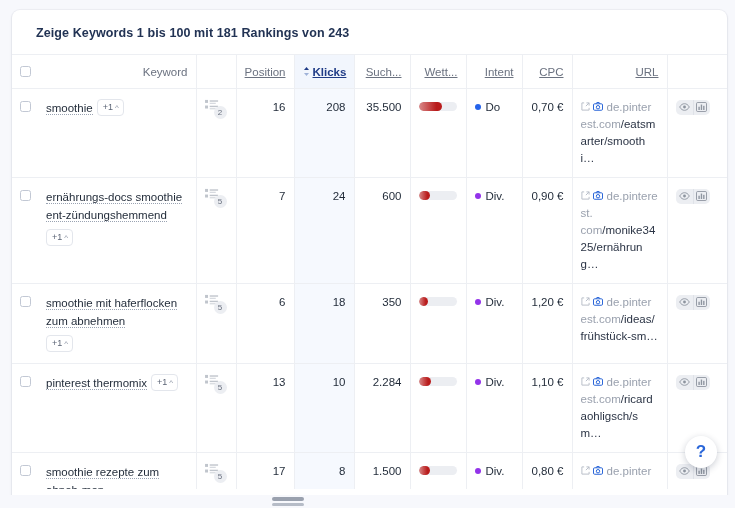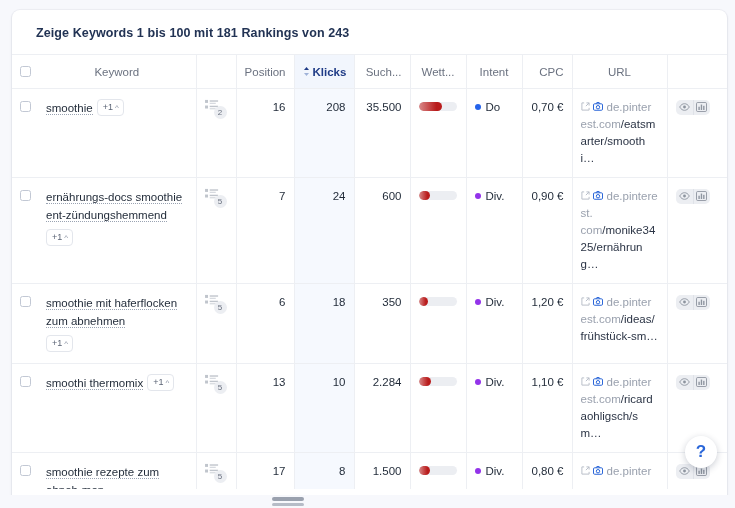--- a/index.html
+++ b/index.html
@@ -36,37 +36,37 @@
   table.kw {
     width: 715px;
     border-collapse: collapse;
     table-layout: fixed;
     font-size: 11.5px;
   }
   table.kw thead th {
     font-weight: normal;
     color: #6b7280;
     font-size: 11.5px;
-    text-align: center;
+    text-align: right;
     padding: 9px 8px;
     vertical-align: middle;
     border-top: 1px solid #edeff3;
     border-bottom: 1px solid #edeff3;
     background: #ffffff;
     white-space: nowrap;
     overflow: hidden;
   }
   table.kw thead th.num { text-align: right; }
   table.kw thead th.klicks {
     color: #1f3b86;
     font-weight: bold;
     background: #f2f6fd;
     text-align: left;
   }
-  table.kw thead th.sep { border-left: 1px solid #edeff3; }
+  table.kw thead th.sep { border-left: 1px solid #edeff3; text-decoration: underline; }
 
   table.kw tbody td {
     padding: 10px 8px;
     vertical-align: top;
     border-bottom: 1px solid #edeff3;
     color: #1f2937;
     font-size: 11.5px;
     line-height: 17px;
     overflow: hidden;
   }
@@ -431,21 +431,21 @@
                       <rect x="0.5" y="0.5" width="11" height="10" rx="1.4" fill="none" stroke="#8d949f" stroke-width="1"></rect>
                       <rect x="2.6" y="5.2" width="1.5" height="3.6" fill="#8d949f"></rect>
                       <rect x="5.2" y="2.8" width="1.5" height="6" fill="#8d949f"></rect>
                       <rect x="7.8" y="4.2" width="1.5" height="4.6" fill="#8d949f"></rect>
                     </svg>
                   </span>
                 </span></td>
             </tr>
             <tr>
               <td><span class="cb"></span></td>
-              <td><span class="kw-text">smoothi thermomix</span><span class="plus-badge">+1<span class="chev">^</span></span></td>
+              <td><span class="kw-text">pinterest thermomix</span><span class="plus-badge">+1<span class="chev">^</span></span></td>
               <td class="sep">
                 <div class="serp-icon">
                   <span class="glyph"><svg width="15" height="14" viewBox="0 0 16 15">
                       <rect x="0" y="1" width="3.2" height="3.2" fill="#8e96a3"></rect>
                       <rect x="5" y="1.4" width="9" height="1.5" fill="#8e96a3"></rect>
                       <rect x="5" y="4" width="6.5" height="1.3" fill="#b3b9c3"></rect>
                       <rect x="0" y="7" width="3.2" height="3.2" fill="#8e96a3"></rect>
                       <rect x="5" y="7.2" width="9" height="1.5" fill="#8e96a3"></rect>
                       <rect x="5" y="9.8" width="6.5" height="1.3" fill="#b3b9c3"></rect>
                     </svg></span>

